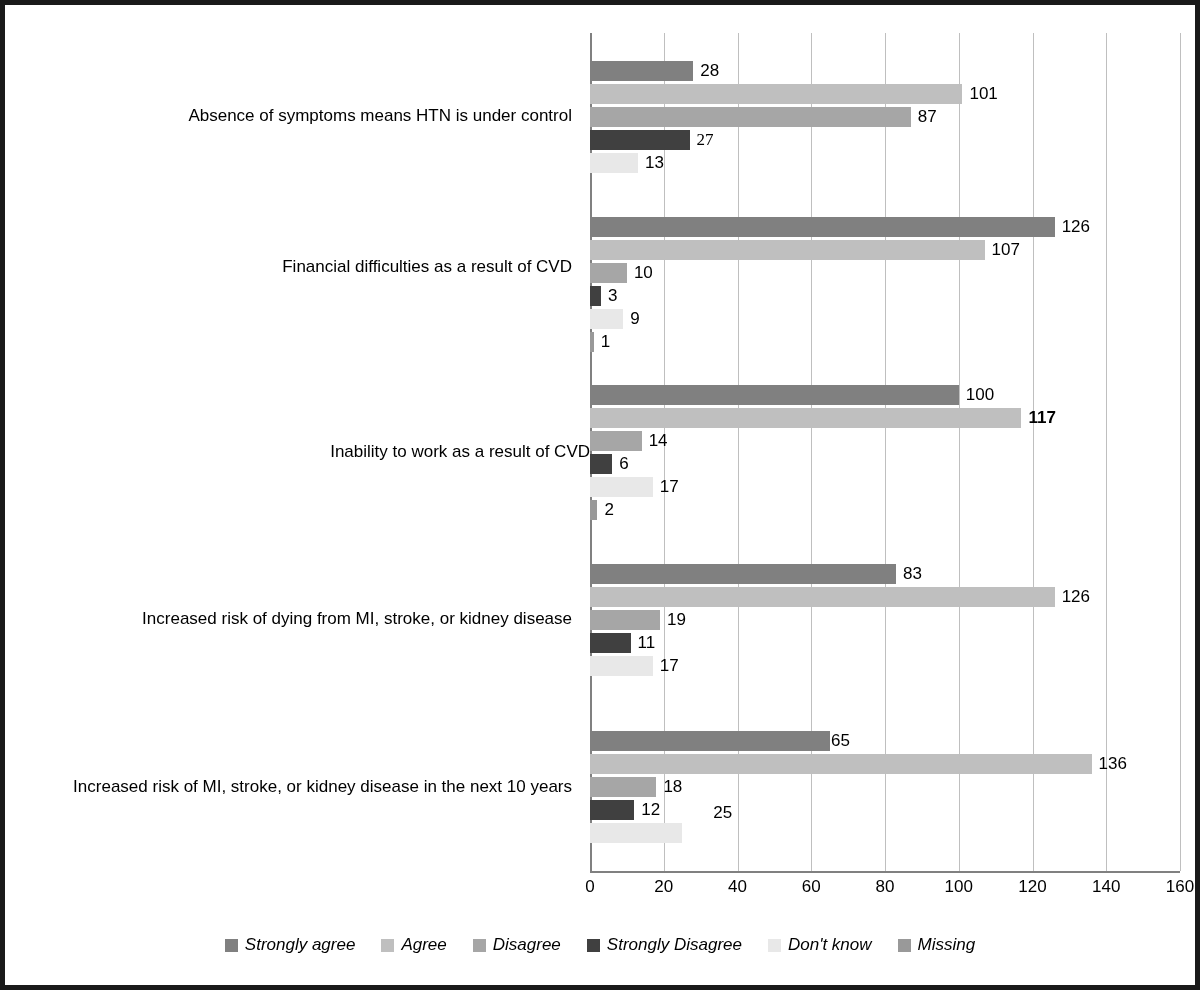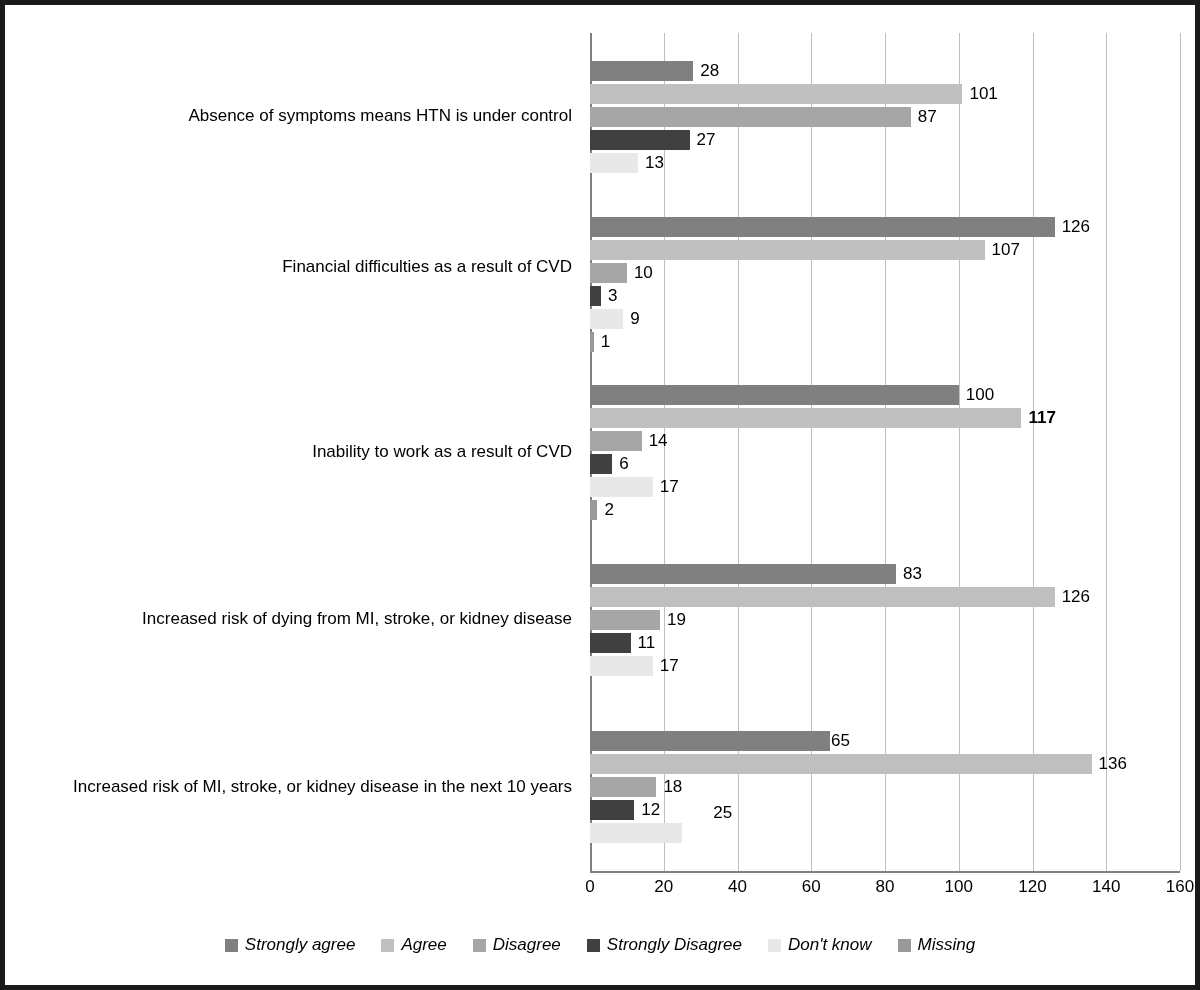--- a/index.html
+++ b/index.html
@@ -117,21 +117,21 @@
       <div class="gridline" style="left: 442.5px;"></div>
       <div class="gridline" style="left: 516.25px;"></div>
       <div class="gridline" style="left: 590px;"></div>
       <div class="bar" style="top: 27.8px; width: 103.25px; background: rgb(128, 128, 128);"></div>
       <div class="bar-label" style="left: 110.25px; top: 37.8px;">28</div>
       <div class="bar" style="top: 50.8px; width: 372.438px; background: rgb(191, 191, 191);"></div>
       <div class="bar-label" style="left: 379.438px; top: 60.8px;">101</div>
       <div class="bar" style="top: 73.8px; width: 320.812px; background: rgb(166, 166, 166);"></div>
       <div class="bar-label" style="left: 327.812px; top: 83.8px;">87</div>
       <div class="bar" style="top: 96.8px; width: 99.5625px; background: rgb(64, 64, 64);"></div>
-      <div class="bar-label" style="left: 106.562px; top: 106.8px;">27</div>
+      <div class="bar-label" style="left: 106.562px; top: 106.8px; font-family: Liberation Serif, serif;">27</div>
       <div class="bar" style="top: 119.8px; width: 47.9375px; background: rgb(232, 232, 232);"></div>
       <div class="bar-label" style="left: 54.9375px; top: 129.8px;">13</div>
       <div class="bar" style="top: 183.9px; width: 464.625px; background: rgb(128, 128, 128);"></div>
       <div class="bar-label" style="left: 471.625px; top: 193.9px;">126</div>
       <div class="bar" style="top: 206.9px; width: 394.562px; background: rgb(191, 191, 191);"></div>
       <div class="bar-label" style="left: 401.562px; top: 216.9px;">107</div>
       <div class="bar" style="top: 229.9px; width: 36.875px; background: rgb(166, 166, 166);"></div>
       <div class="bar-label" style="left: 43.875px; top: 239.9px;">10</div>
       <div class="bar" style="top: 252.9px; width: 11.0625px; background: rgb(64, 64, 64);"></div>
       <div class="bar-label" style="left: 18.0625px; top: 262.9px;">3</div>
@@ -180,21 +180,21 @@
       <div class="tick-label" style="left: 806.25px;">60</div>
       <div class="tick-label" style="left: 880px;">80</div>
       <div class="tick-label" style="left: 953.75px;">100</div>
       <div class="tick-label" style="left: 1027.5px;">120</div>
       <div class="tick-label" style="left: 1101.25px;">140</div>
       <div class="tick-label" style="left: 1175px; text-align: right;">160</div>
     </div>
   <div id="cats">
       <div class="cat-label" style="top: 100.331px; left: 7px;">Absence of symptoms means HTN is under control</div>
       <div class="cat-label" style="top: 251px; left: 7px;">Financial difficulties as a result of CVD</div>
-      <div class="cat-label" style="top: 435.531px; left: 7px;">Inability to work as a result of CVD</div>
+      <div class="cat-label" style="top: 435.531px; left: 25px;">Inability to work as a result of CVD</div>
       <div class="cat-label" style="top: 603.131px; left: 7px;">Increased risk of dying from MI, stroke, or kidney disease</div>
       <div class="cat-label" style="top: 770.731px; left: 7px;">Increased risk of MI, stroke, or kidney disease in the next 10 years</div>
     </div>
   <div class="legend" id="legend">
       <div class="legend-item">
         <span class="legend-swatch" style="background: rgb(128, 128, 128);"></span>
         <span>Strongly agree</span>
       </div>
       <div class="legend-item">
         <span class="legend-swatch" style="background: rgb(191, 191, 191);"></span>

